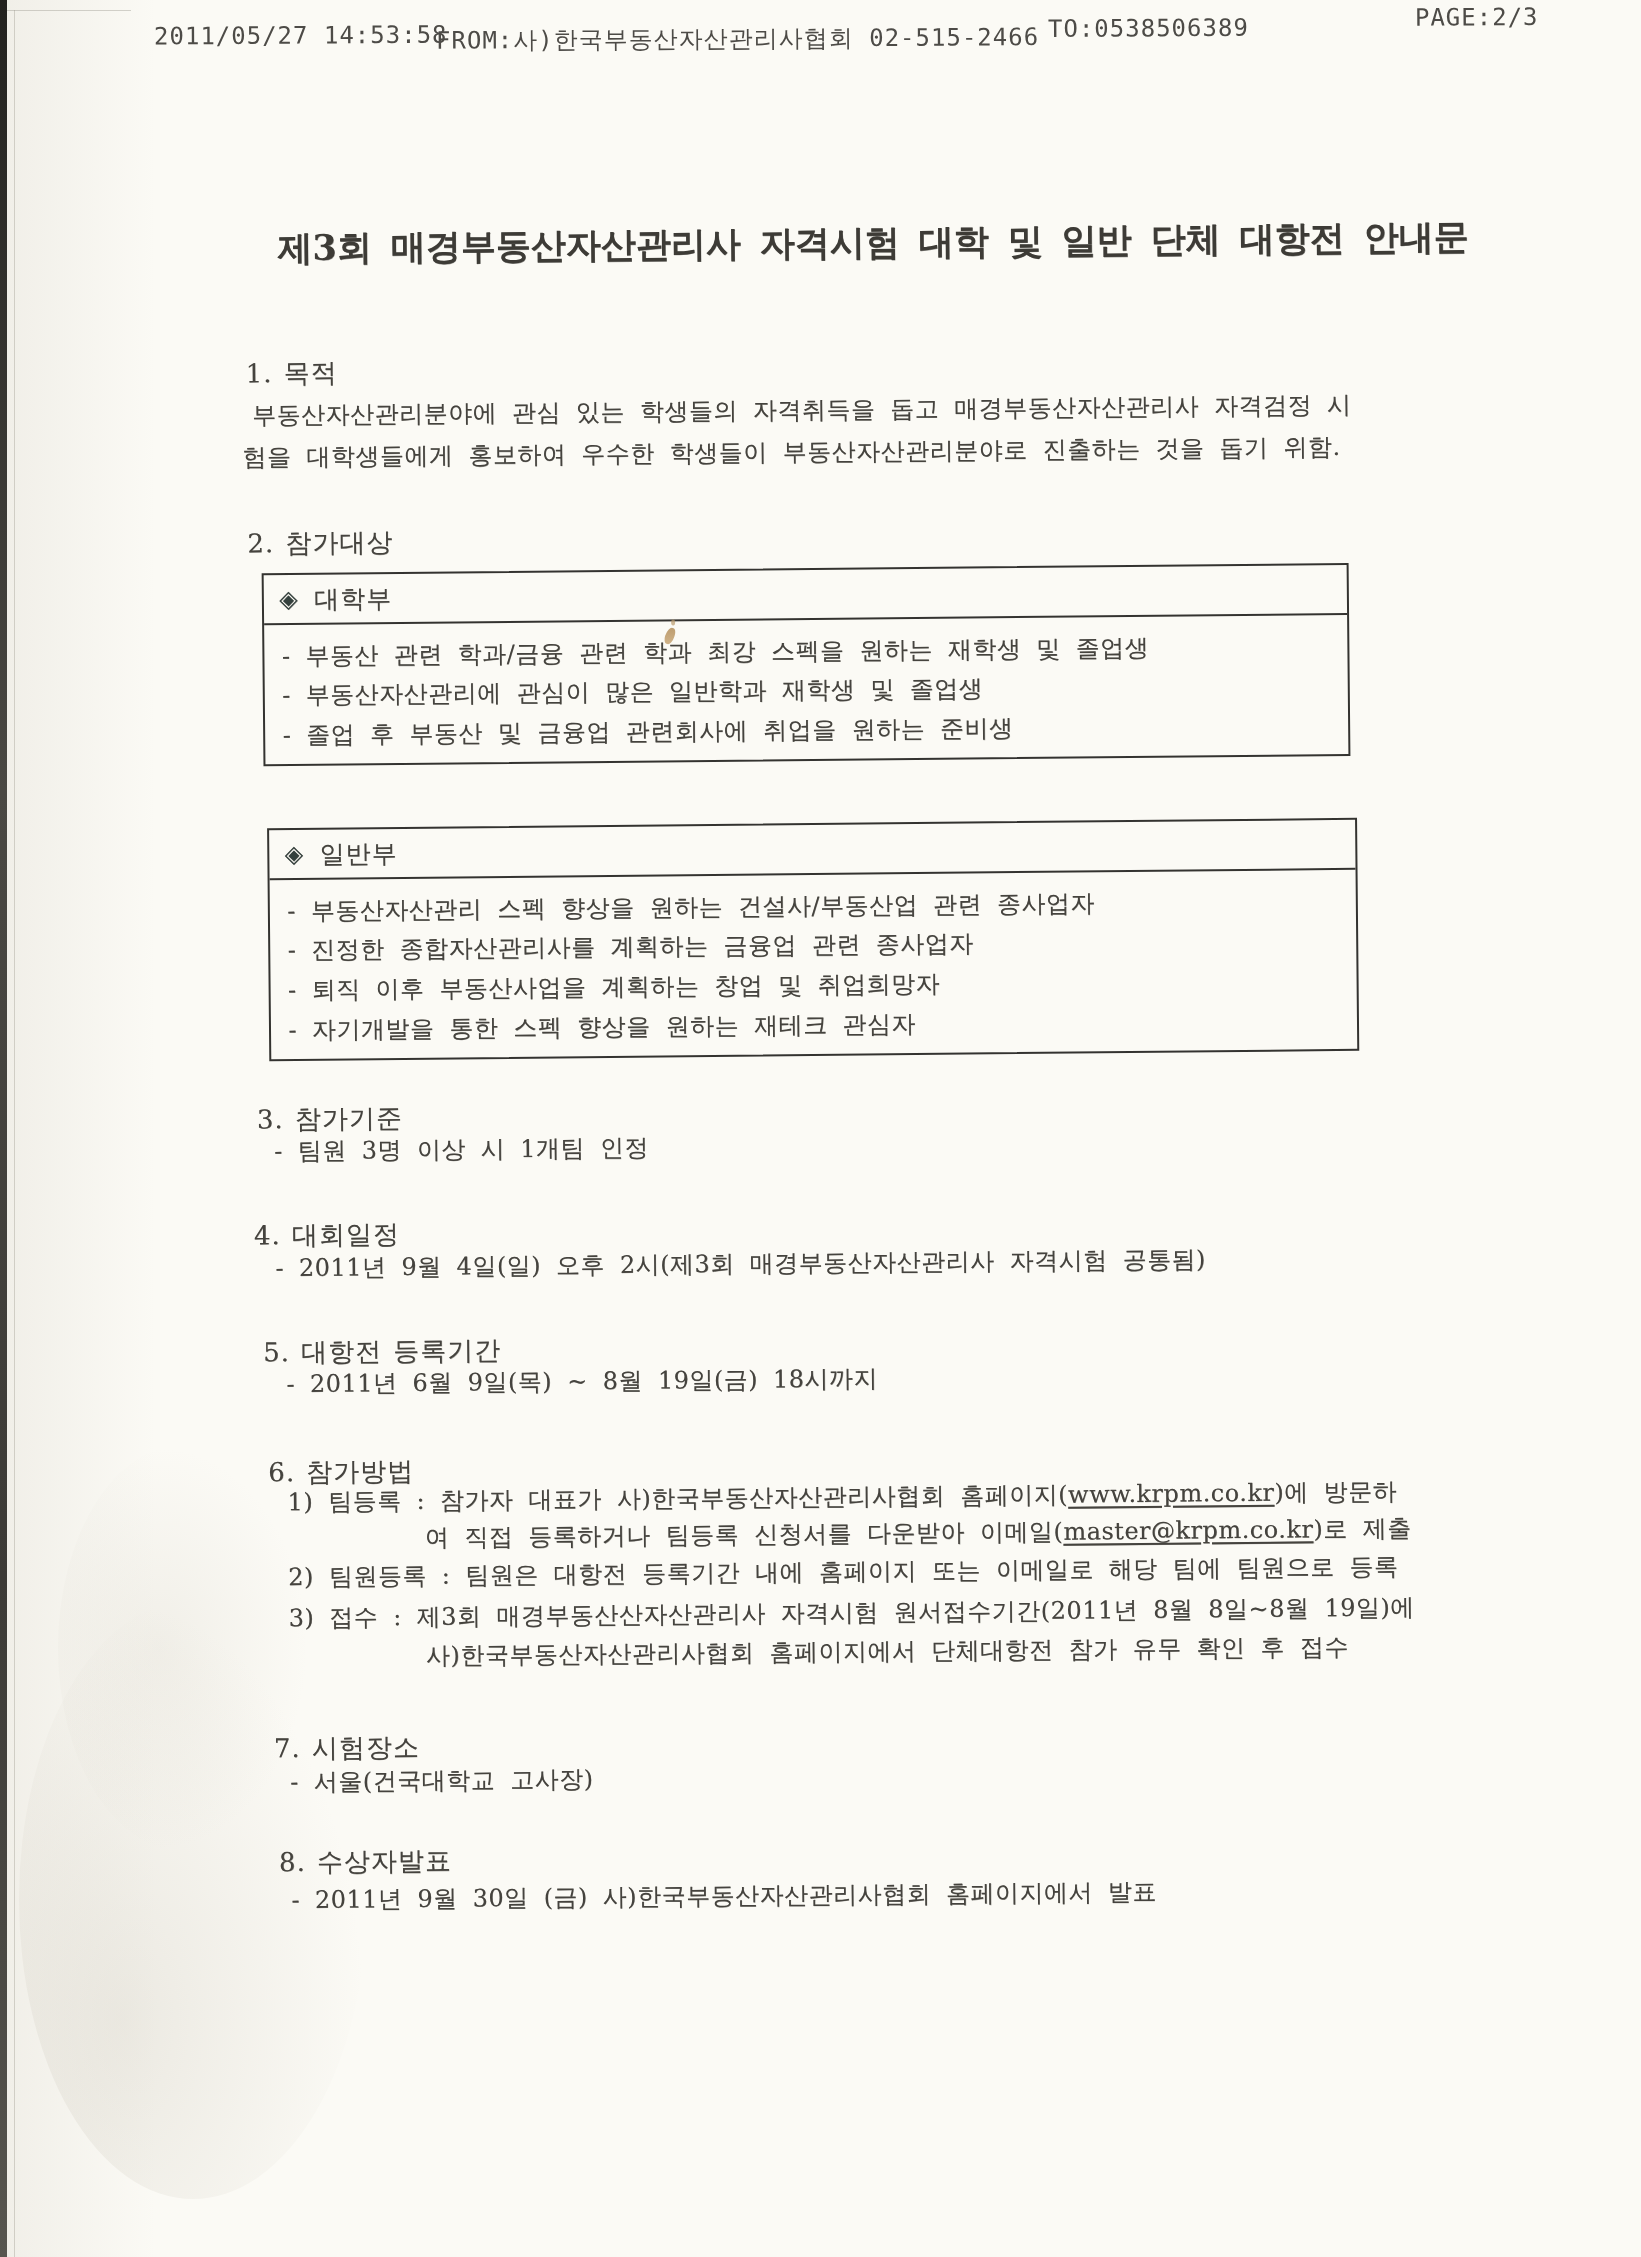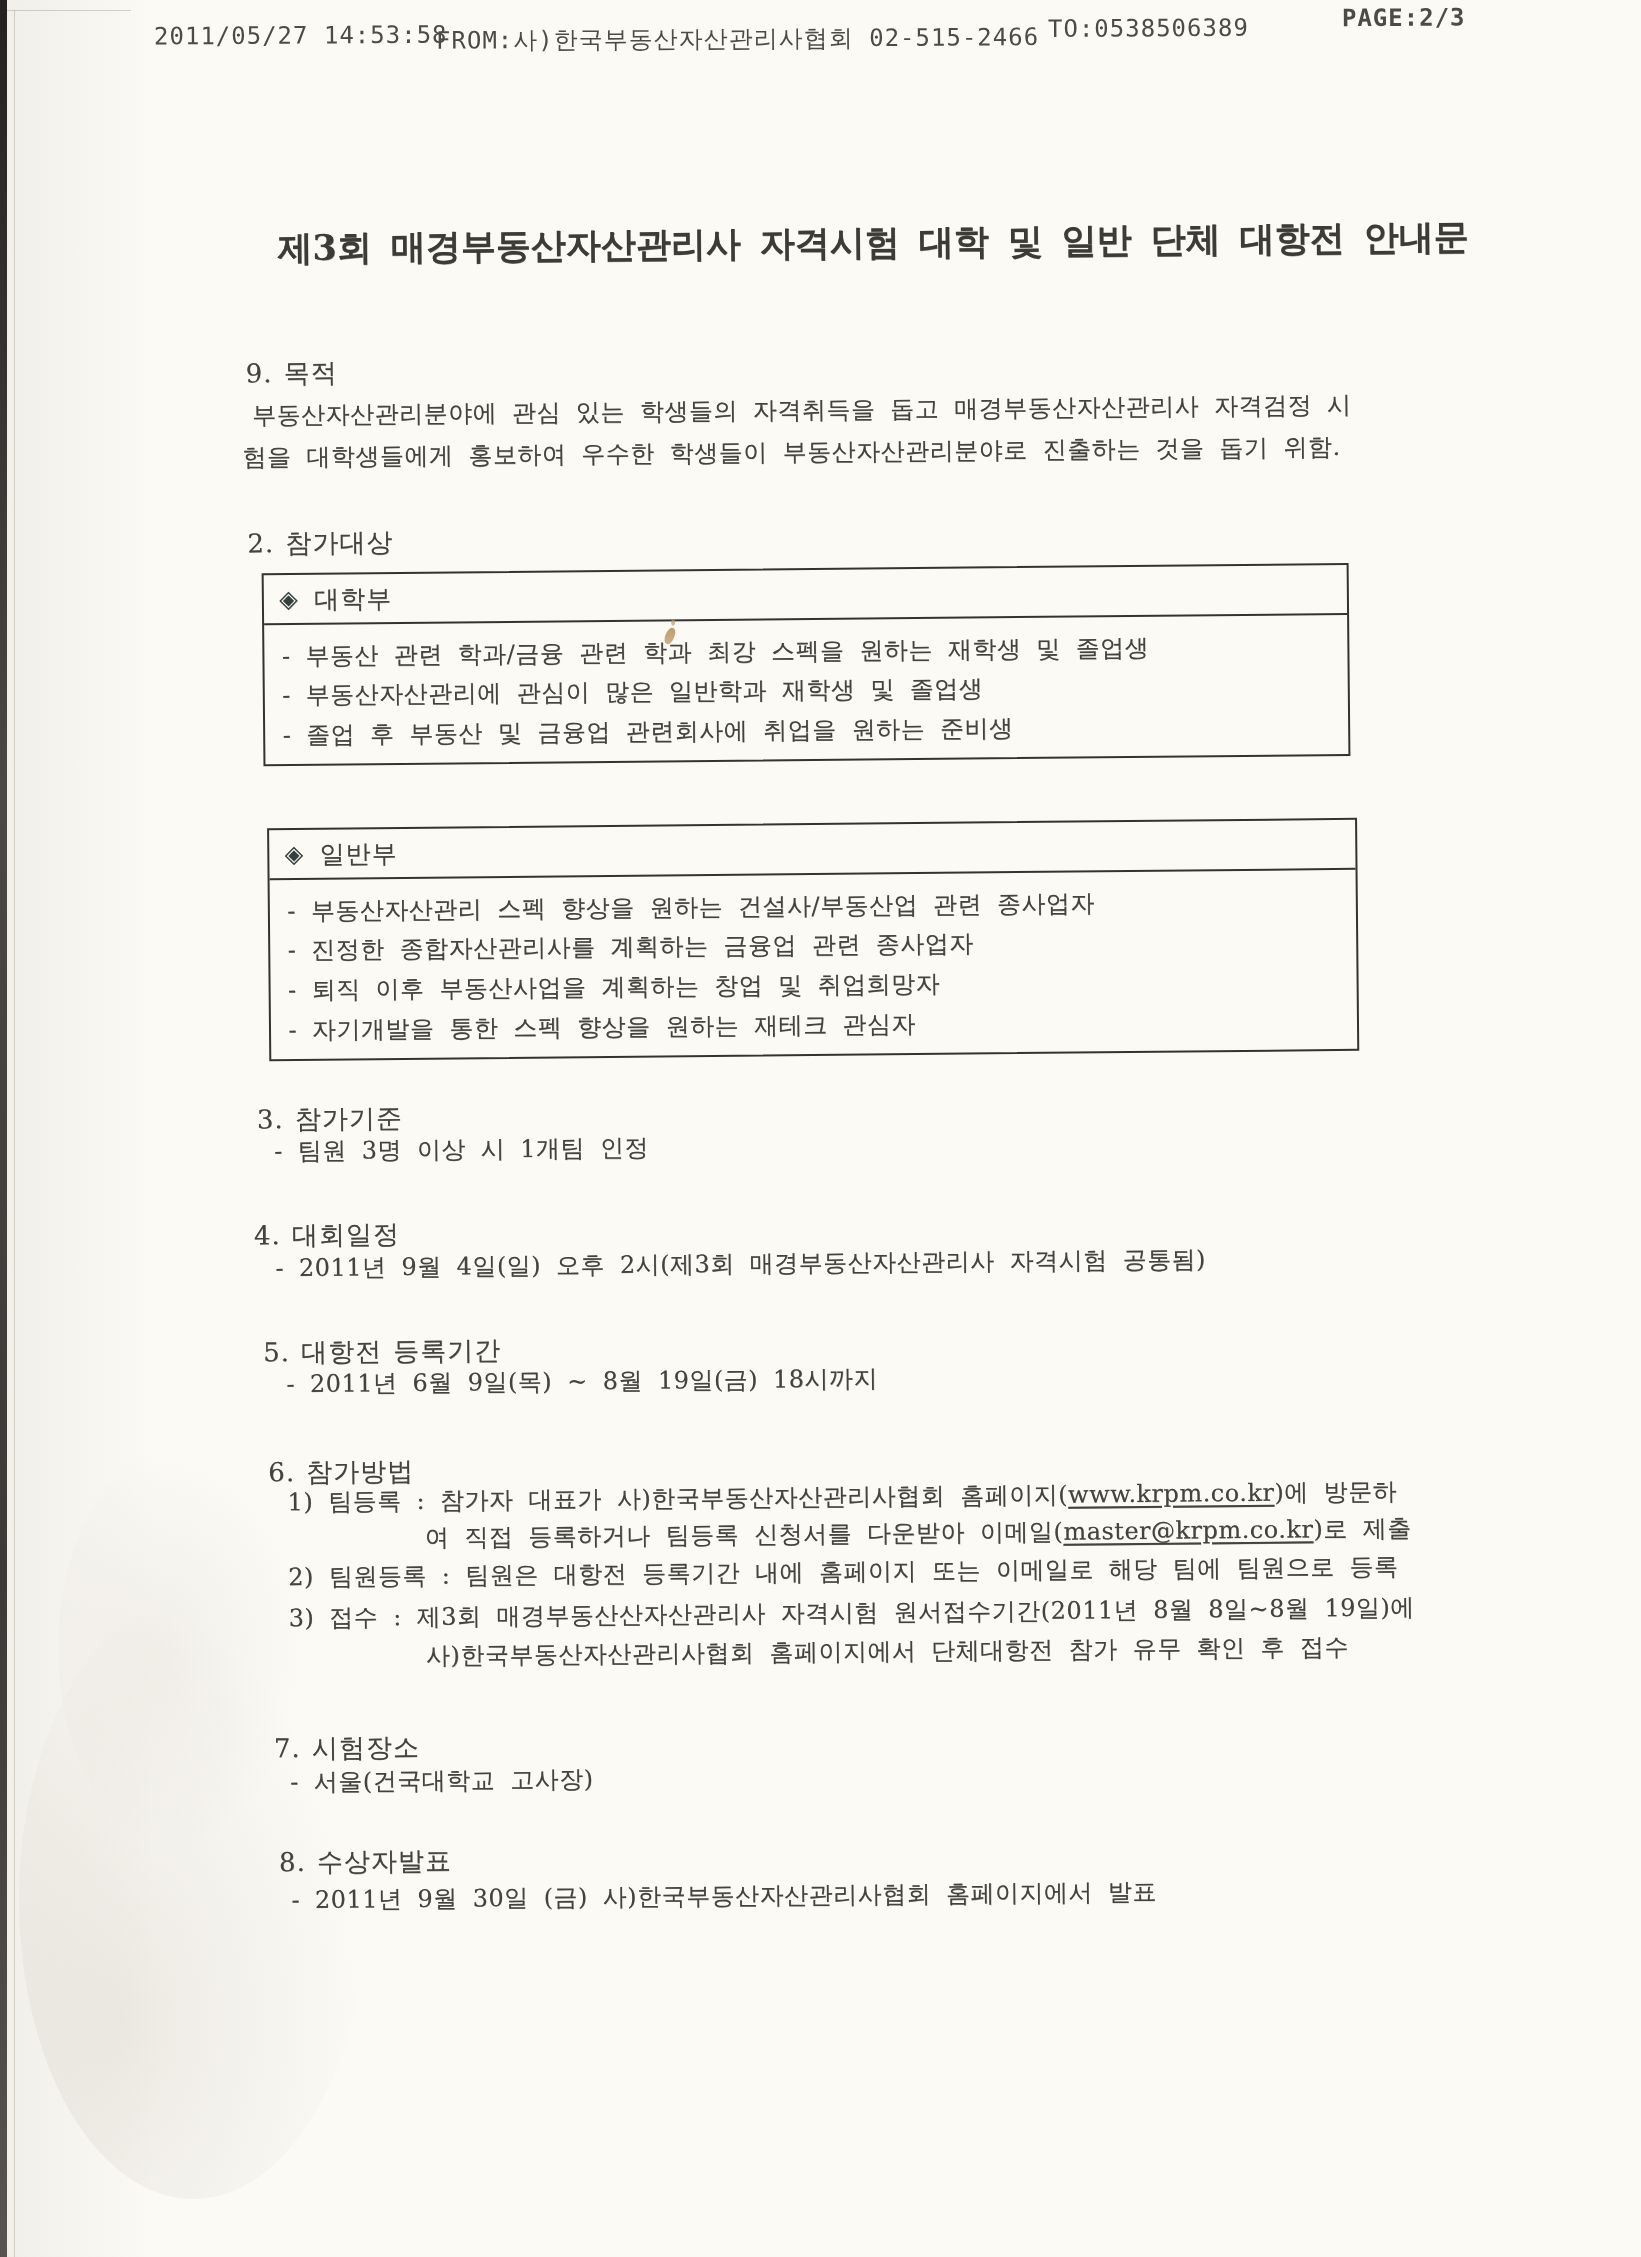--- a/index.html
+++ b/index.html
@@ -50,28 +50,28 @@
 <div class="paper-shade"></div>
 <div class="paper-edge-v"></div>
 <div class="paper-edge-t"></div>
 <div class="smudge a"></div>
 <div class="smudge b"></div>
 
 <div class="fax">
   <div class="abs" style="left:154px;top:21px;">2011/05/27 14:53:58</div>
   <div class="abs" style="left:436px;top:25px;">FROM:사)한국부동산자산관리사협회 02-515-2466</div>
   <div class="abs" style="left:1048px;top:19.3px;">TO:0538506389</div>
-  <div class="abs" style="left:1342px;top:9.7px;font-weight:bold;">PAGE:2/3</div>
+  <div class="abs" style="left:1415px;top:9.7px;">PAGE:2/3</div>
 </div>
 
 <div class="doc">
 
   <div class="abs title">제3회 매경부동산자산관리사 자격시험 대학 및 일반 단체 대항전 안내문</div>
 
-  <div class="abs h" style="left:253px;top:351px;">9. 목적</div>
+  <div class="abs h" style="left:253px;top:351px;">1. 목적</div>
   <div class="abs t" style="left:259px;top:394px;">부동산자산관리분야에 관심 있는 학생들의 자격취득을 돕고 매경부동산자산관리사 자격검정 시</div>
   <div class="abs t" style="left:249px;top:436px;">험을 대학생들에게 홍보하여 우수한 학생들이 부동산자산관리분야로 진출하는 것을 돕기 위함.</div>
 
   <div class="abs h" style="left:253px;top:521px;">2. 참가대상</div>
 
   <div class="box" style="left:267px;top:568px;width:1083px;">
     <div class="box-header">
       <span class="diamond">◈</span>
       <span>대학부</span>
     </div>

